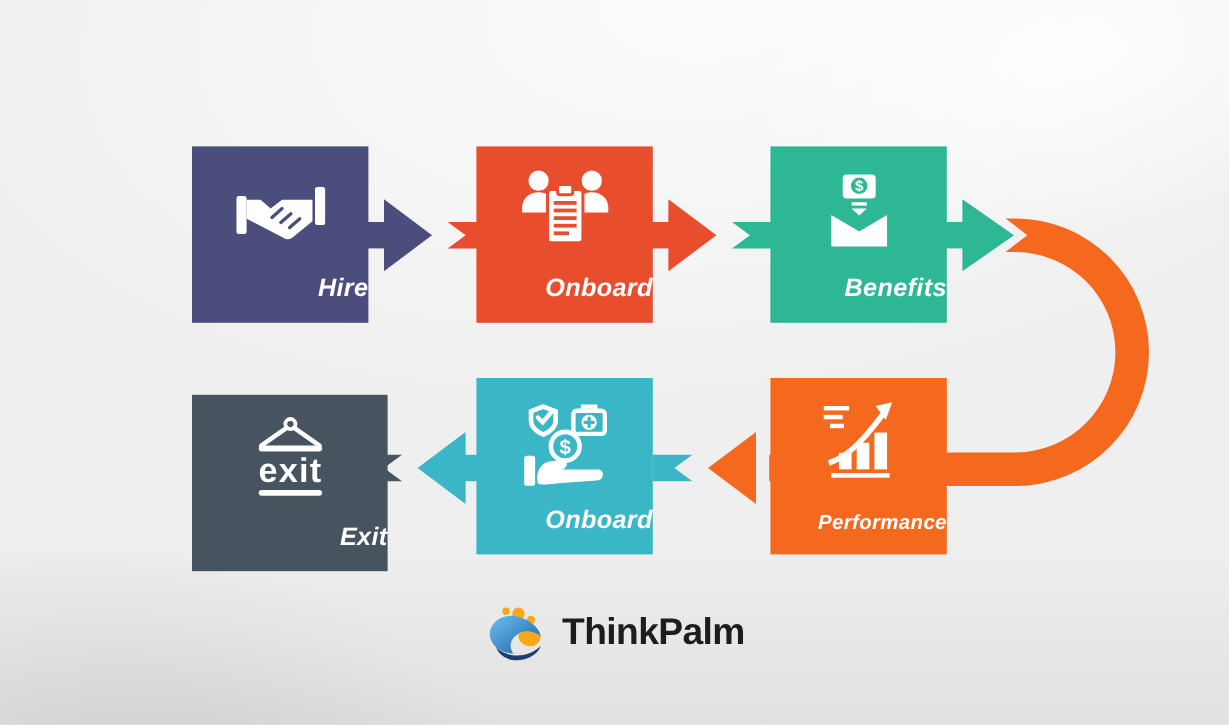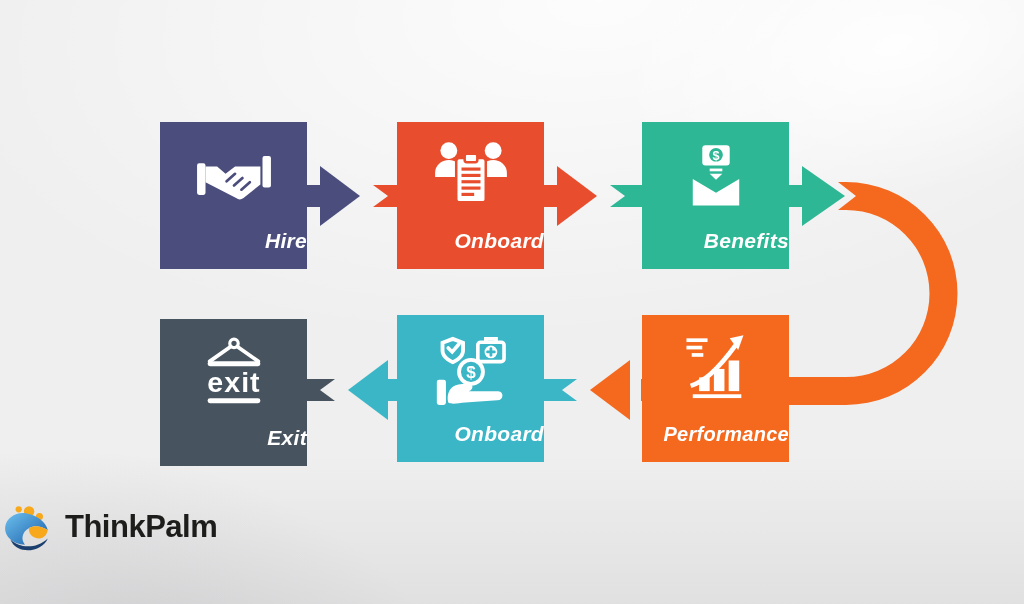--- a/index.html
+++ b/index.html
@@ -37,25 +37,25 @@
   }
   .box .step-label{
     position:absolute;bottom:16px;left:0;width:100%;text-align:right;
     color:#ffffff;font-weight:700;font-size:21px;letter-spacing:.3px;font-style:italic;
   }
   .box-hire{left:160px;top:122px;}
   .box-onboard{left:397px;top:122px;}
   .box-payroll{left:642px;top:122px;}
   .box-performance{left:642px;top:315px;}
   .box-benefits{left:397px;top:315px;}
-  .box-exit{left:160px;top:319px;}
-  .box-performance .step-label{font-size:20px;}
+  .box-exit{left:160px;top:329px;padding-left:16px;}
+  .box-performance .step-label{font-size:17px;}
   .logo-row{
     position:absolute;left:0;top:497px;width:100%;height:60px;
-    display:flex;align-items:center;gap:11px;
+    display:flex;align-items:center;justify-content:center;gap:11px;
   }
   .logo-text{
     font-size:31px;font-weight:700;letter-spacing:-0.5px;
   }
 </style>
 </head>
 <body>
 
 <div class="bg-sweep1"></div>
 <div class="bg-sweep4"></div>

